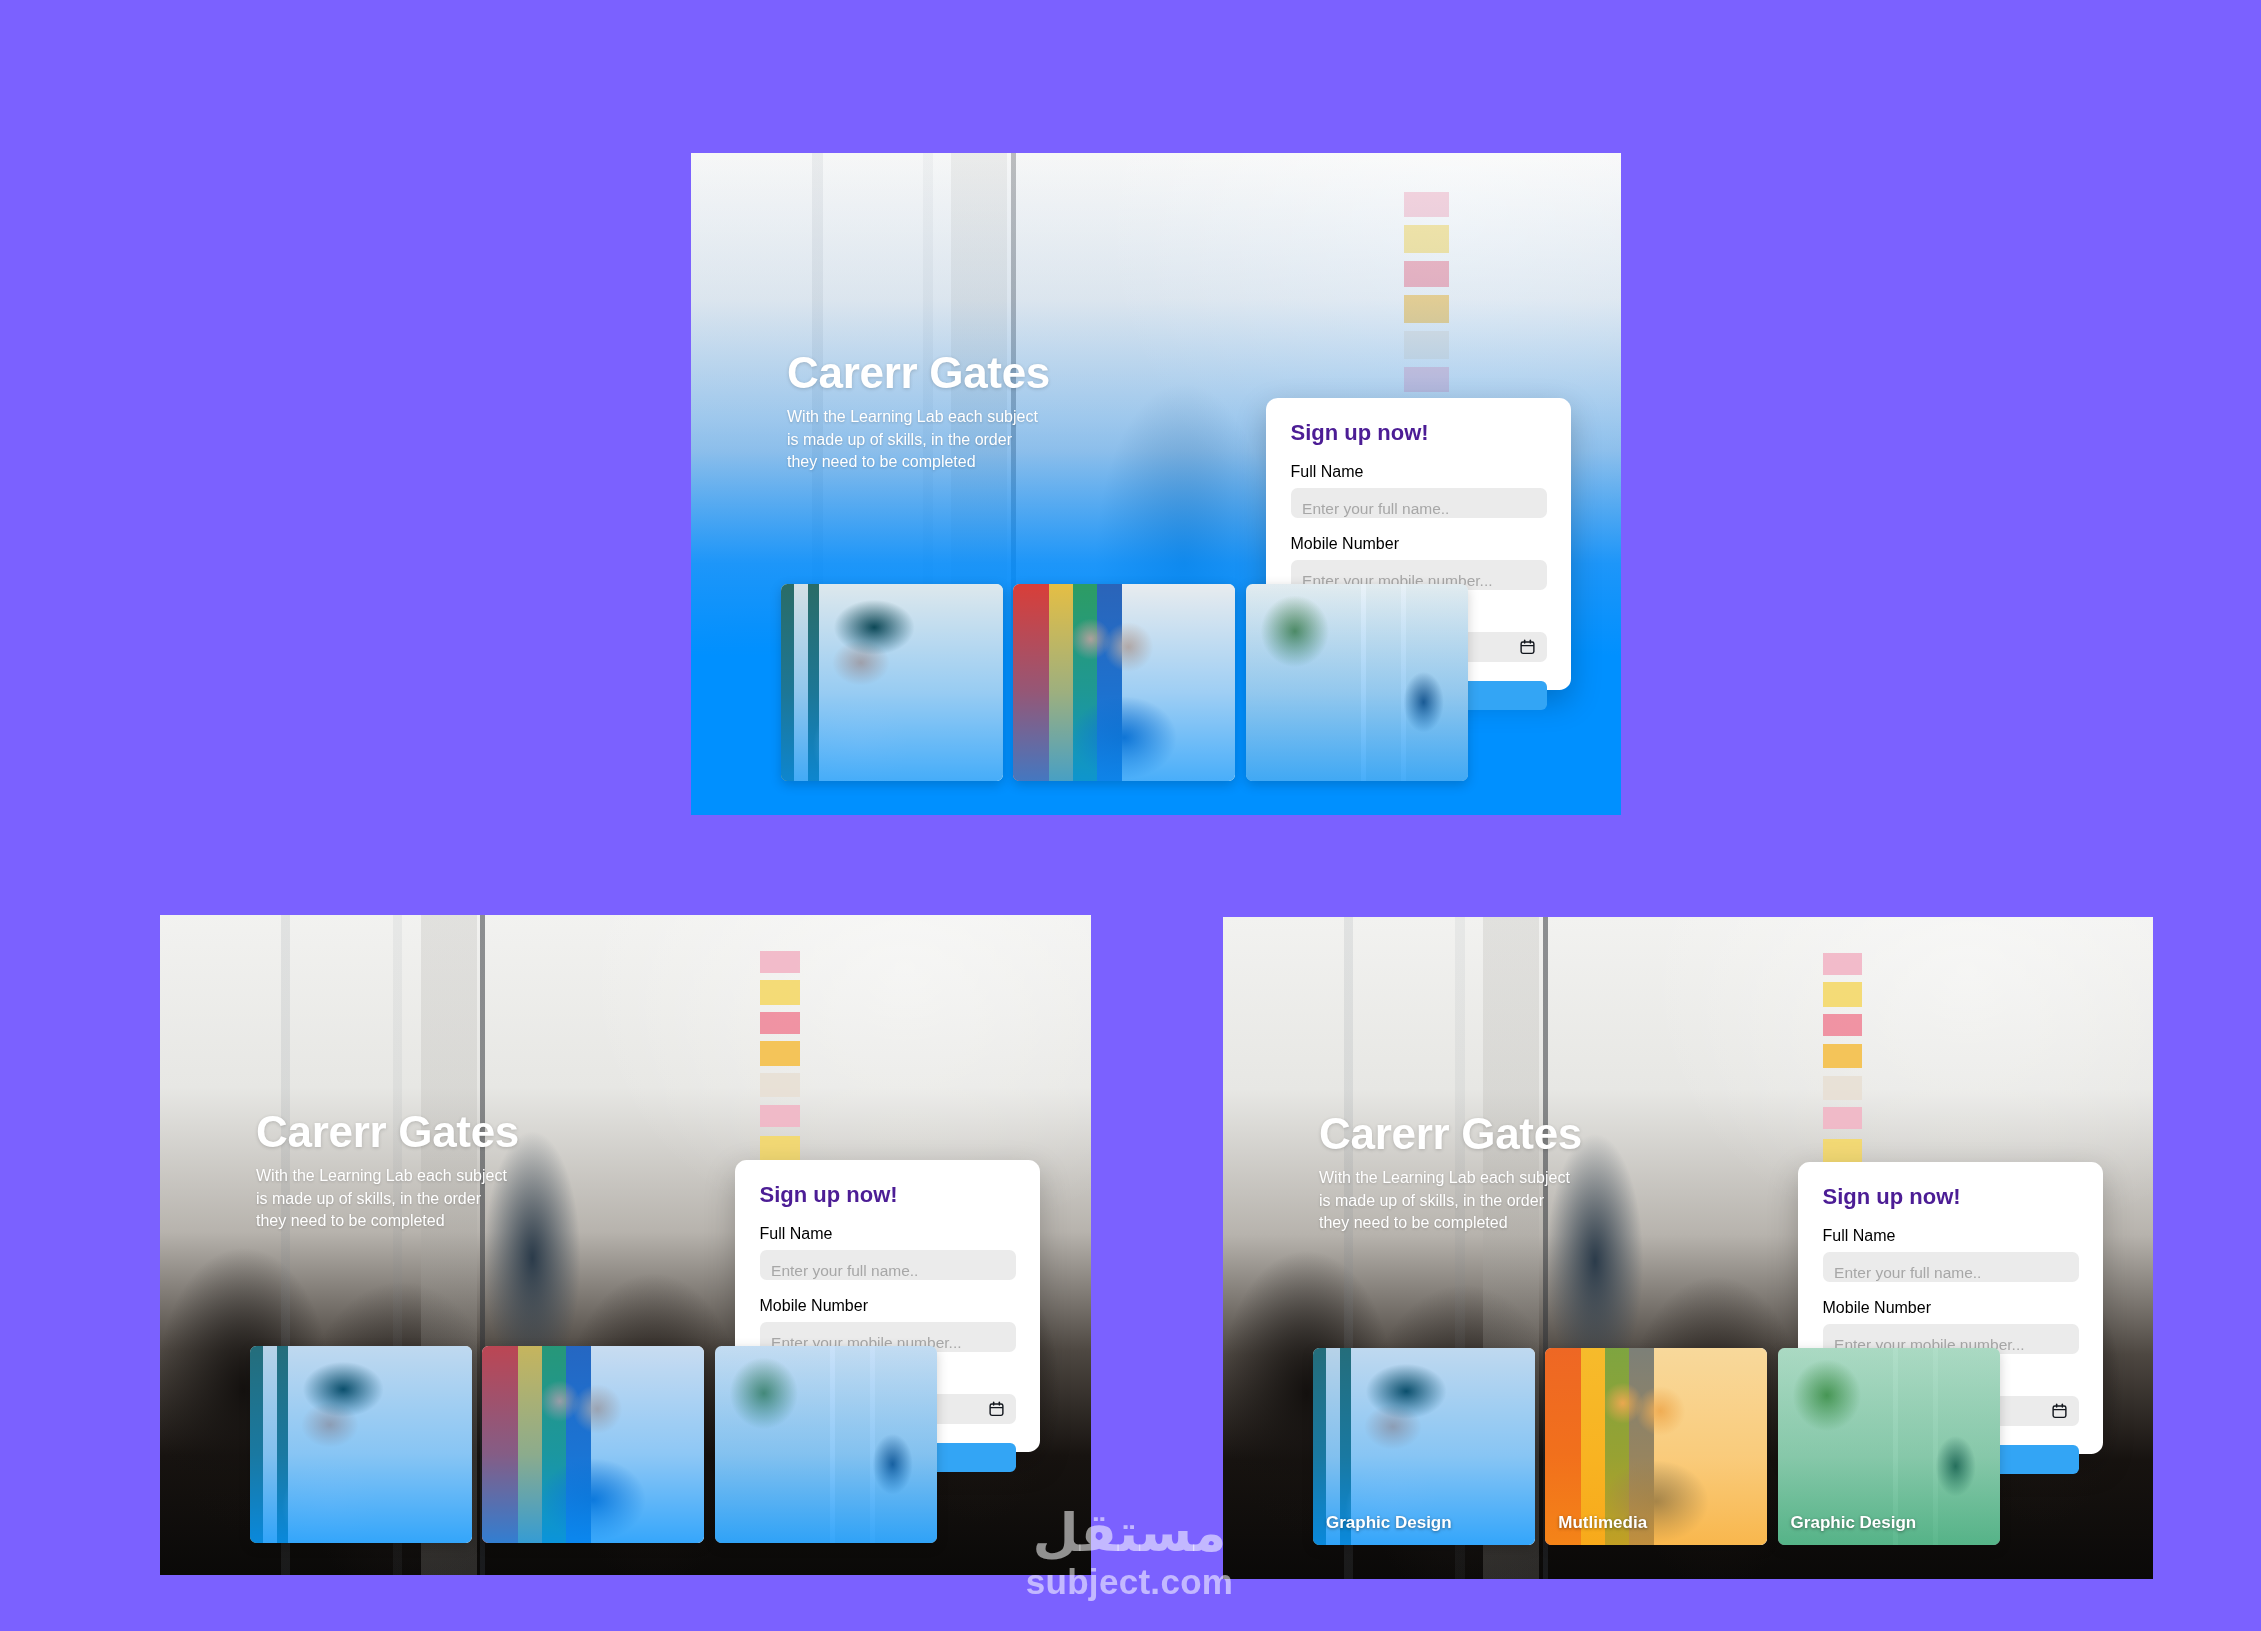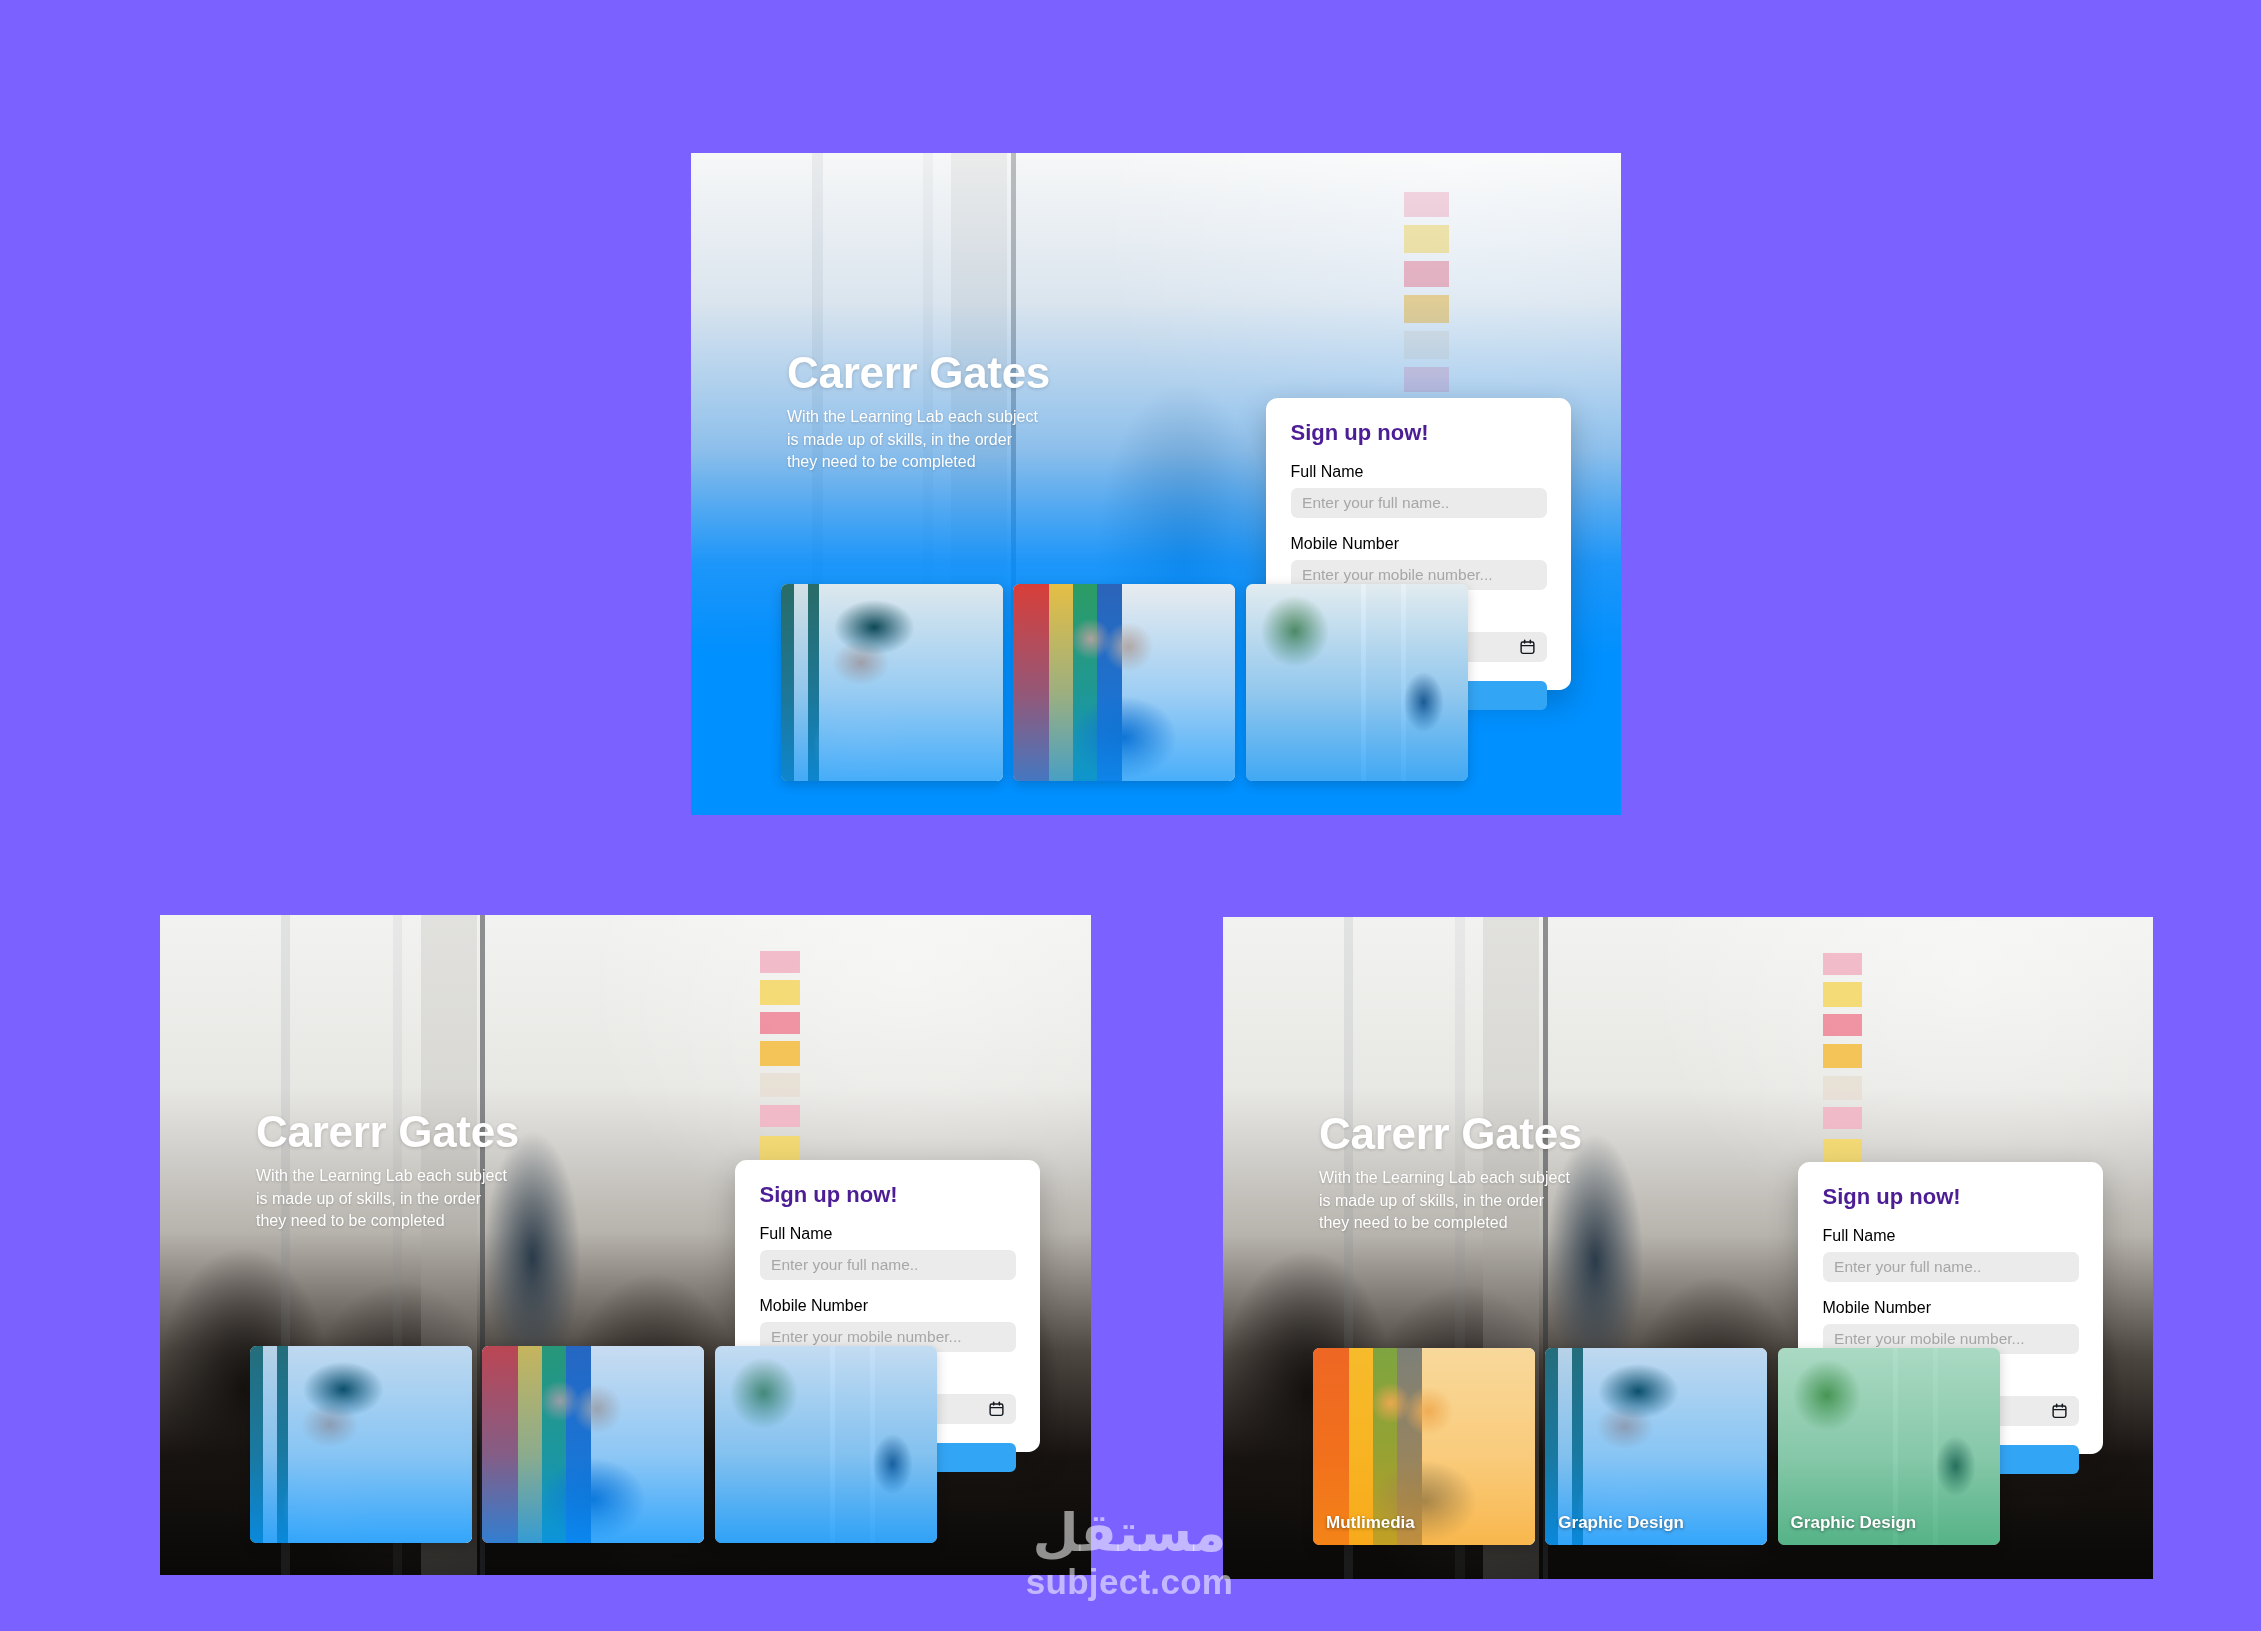--- a/index.html
+++ b/index.html
@@ -121,21 +121,21 @@
   .card-title { font-weight: 700; color: #4c1d95; }
   #card-top .card-title { font-size: 22px; }
 
   .field-label { color: #000000; }
   #card-top .field-label { font-size: 16px; margin-top: 17px; }
 
   .field-box {
     background: #ebebeb;
     border-radius: 6.5px;
     display: flex;
-    align-items: center;
+    align-items: flex-end;
     position: relative;
   }
   #card-top .field-box { height: 30px; margin-top: 7px; padding: 0 11.6px; }
 
   .field-placeholder { color: #a7a7a7; white-space: nowrap; }
   #card-top .field-placeholder { font-size: 15.5px; }
 
   .cal-icon { position: absolute; right: 10.3px; top: 50%; transform: translateY(-50%); display: flex; }
   .cal-icon svg { display: block; }
 
@@ -435,28 +435,28 @@
           <line x1="16" y1="2.5" x2="16" y2="6.5" stroke-linecap="round"></line>
         </svg>
       </span>
     </div>
 
     <button class="signup-btn">Sign up</button>
   </div>
 
   <div class="gallery">
     <div class="tile">
+      <div class="art art-grad-photo"></div>
+      <div class="art-grad blue"></div>
+      <div class="tile-label">Graphic Design</div>
+    </div>
+    <div class="tile">
       <div class="art art-class-photo"></div>
       <div class="art-grad amber"></div>
       <div class="tile-label">Mutlimedia</div>
-    </div>
-    <div class="tile">
-      <div class="art art-grad-photo"></div>
-      <div class="art-grad blue"></div>
-      <div class="tile-label">Graphic Design</div>
     </div>
     <div class="tile">
       <div class="art art-hall-photo"></div>
       <div class="art-grad green"></div>
       <div class="tile-label">Graphic Design</div>
     </div>
   </div>
 </div>
 
 <div id="watermark">

